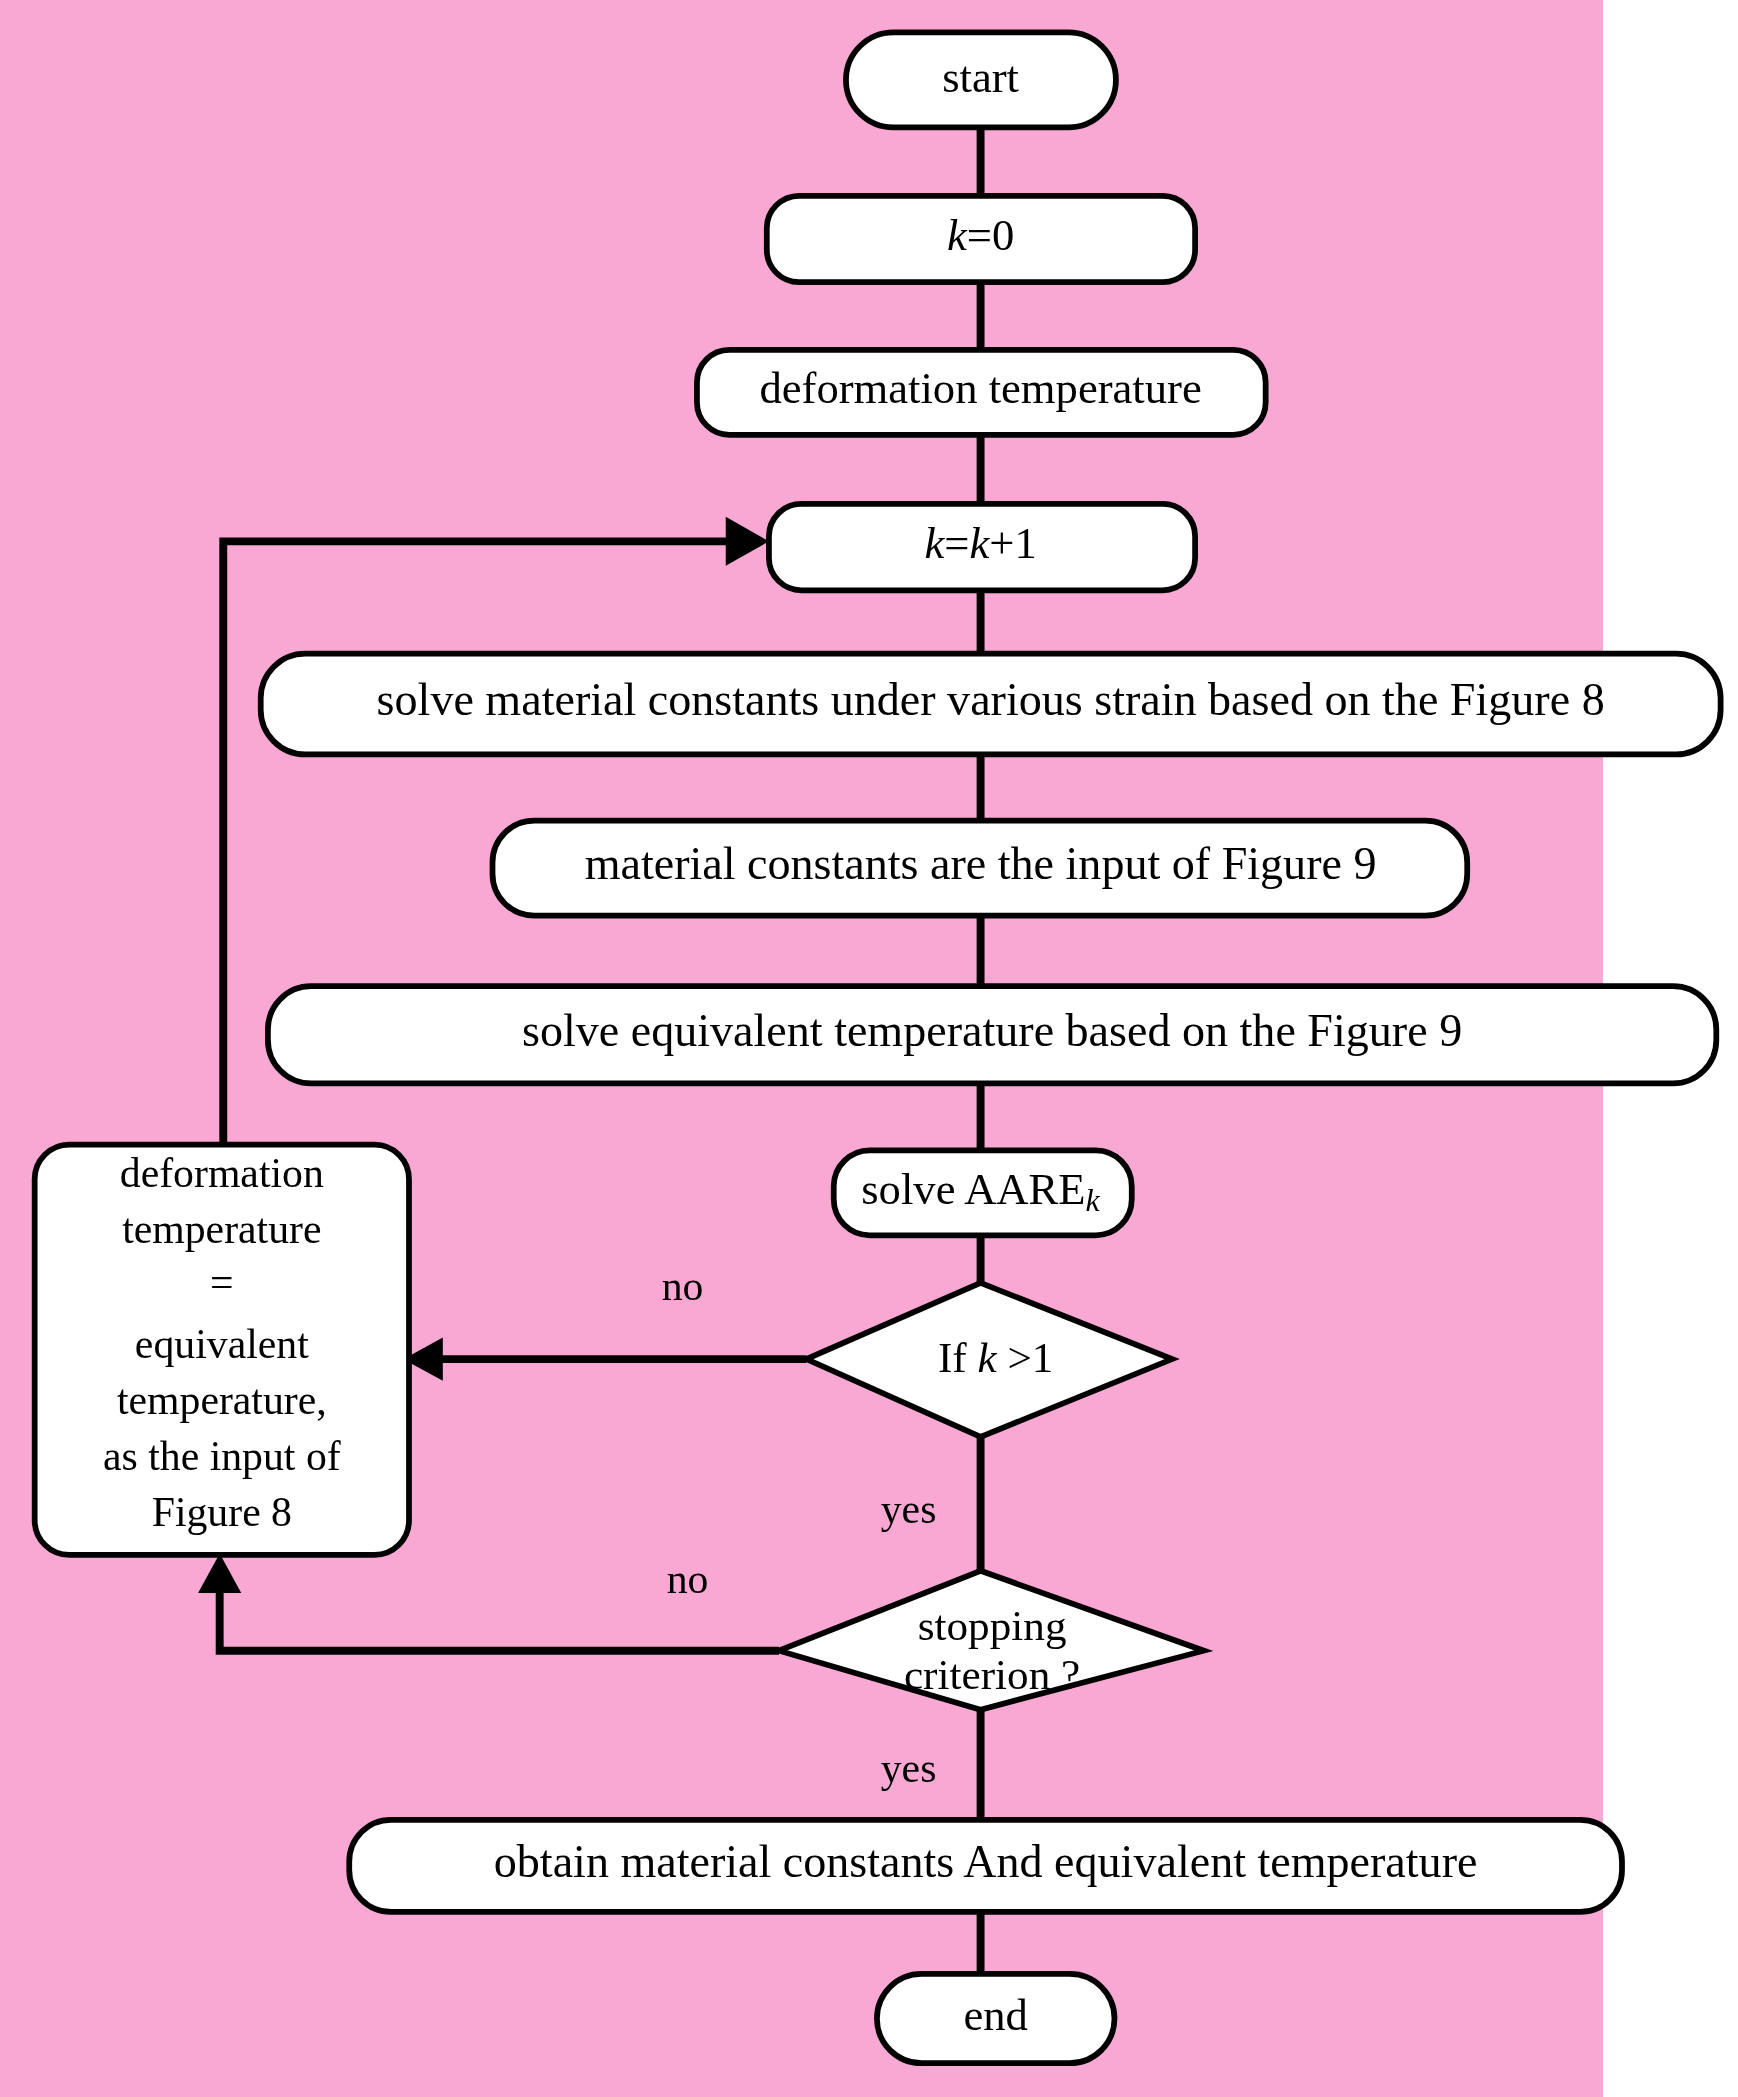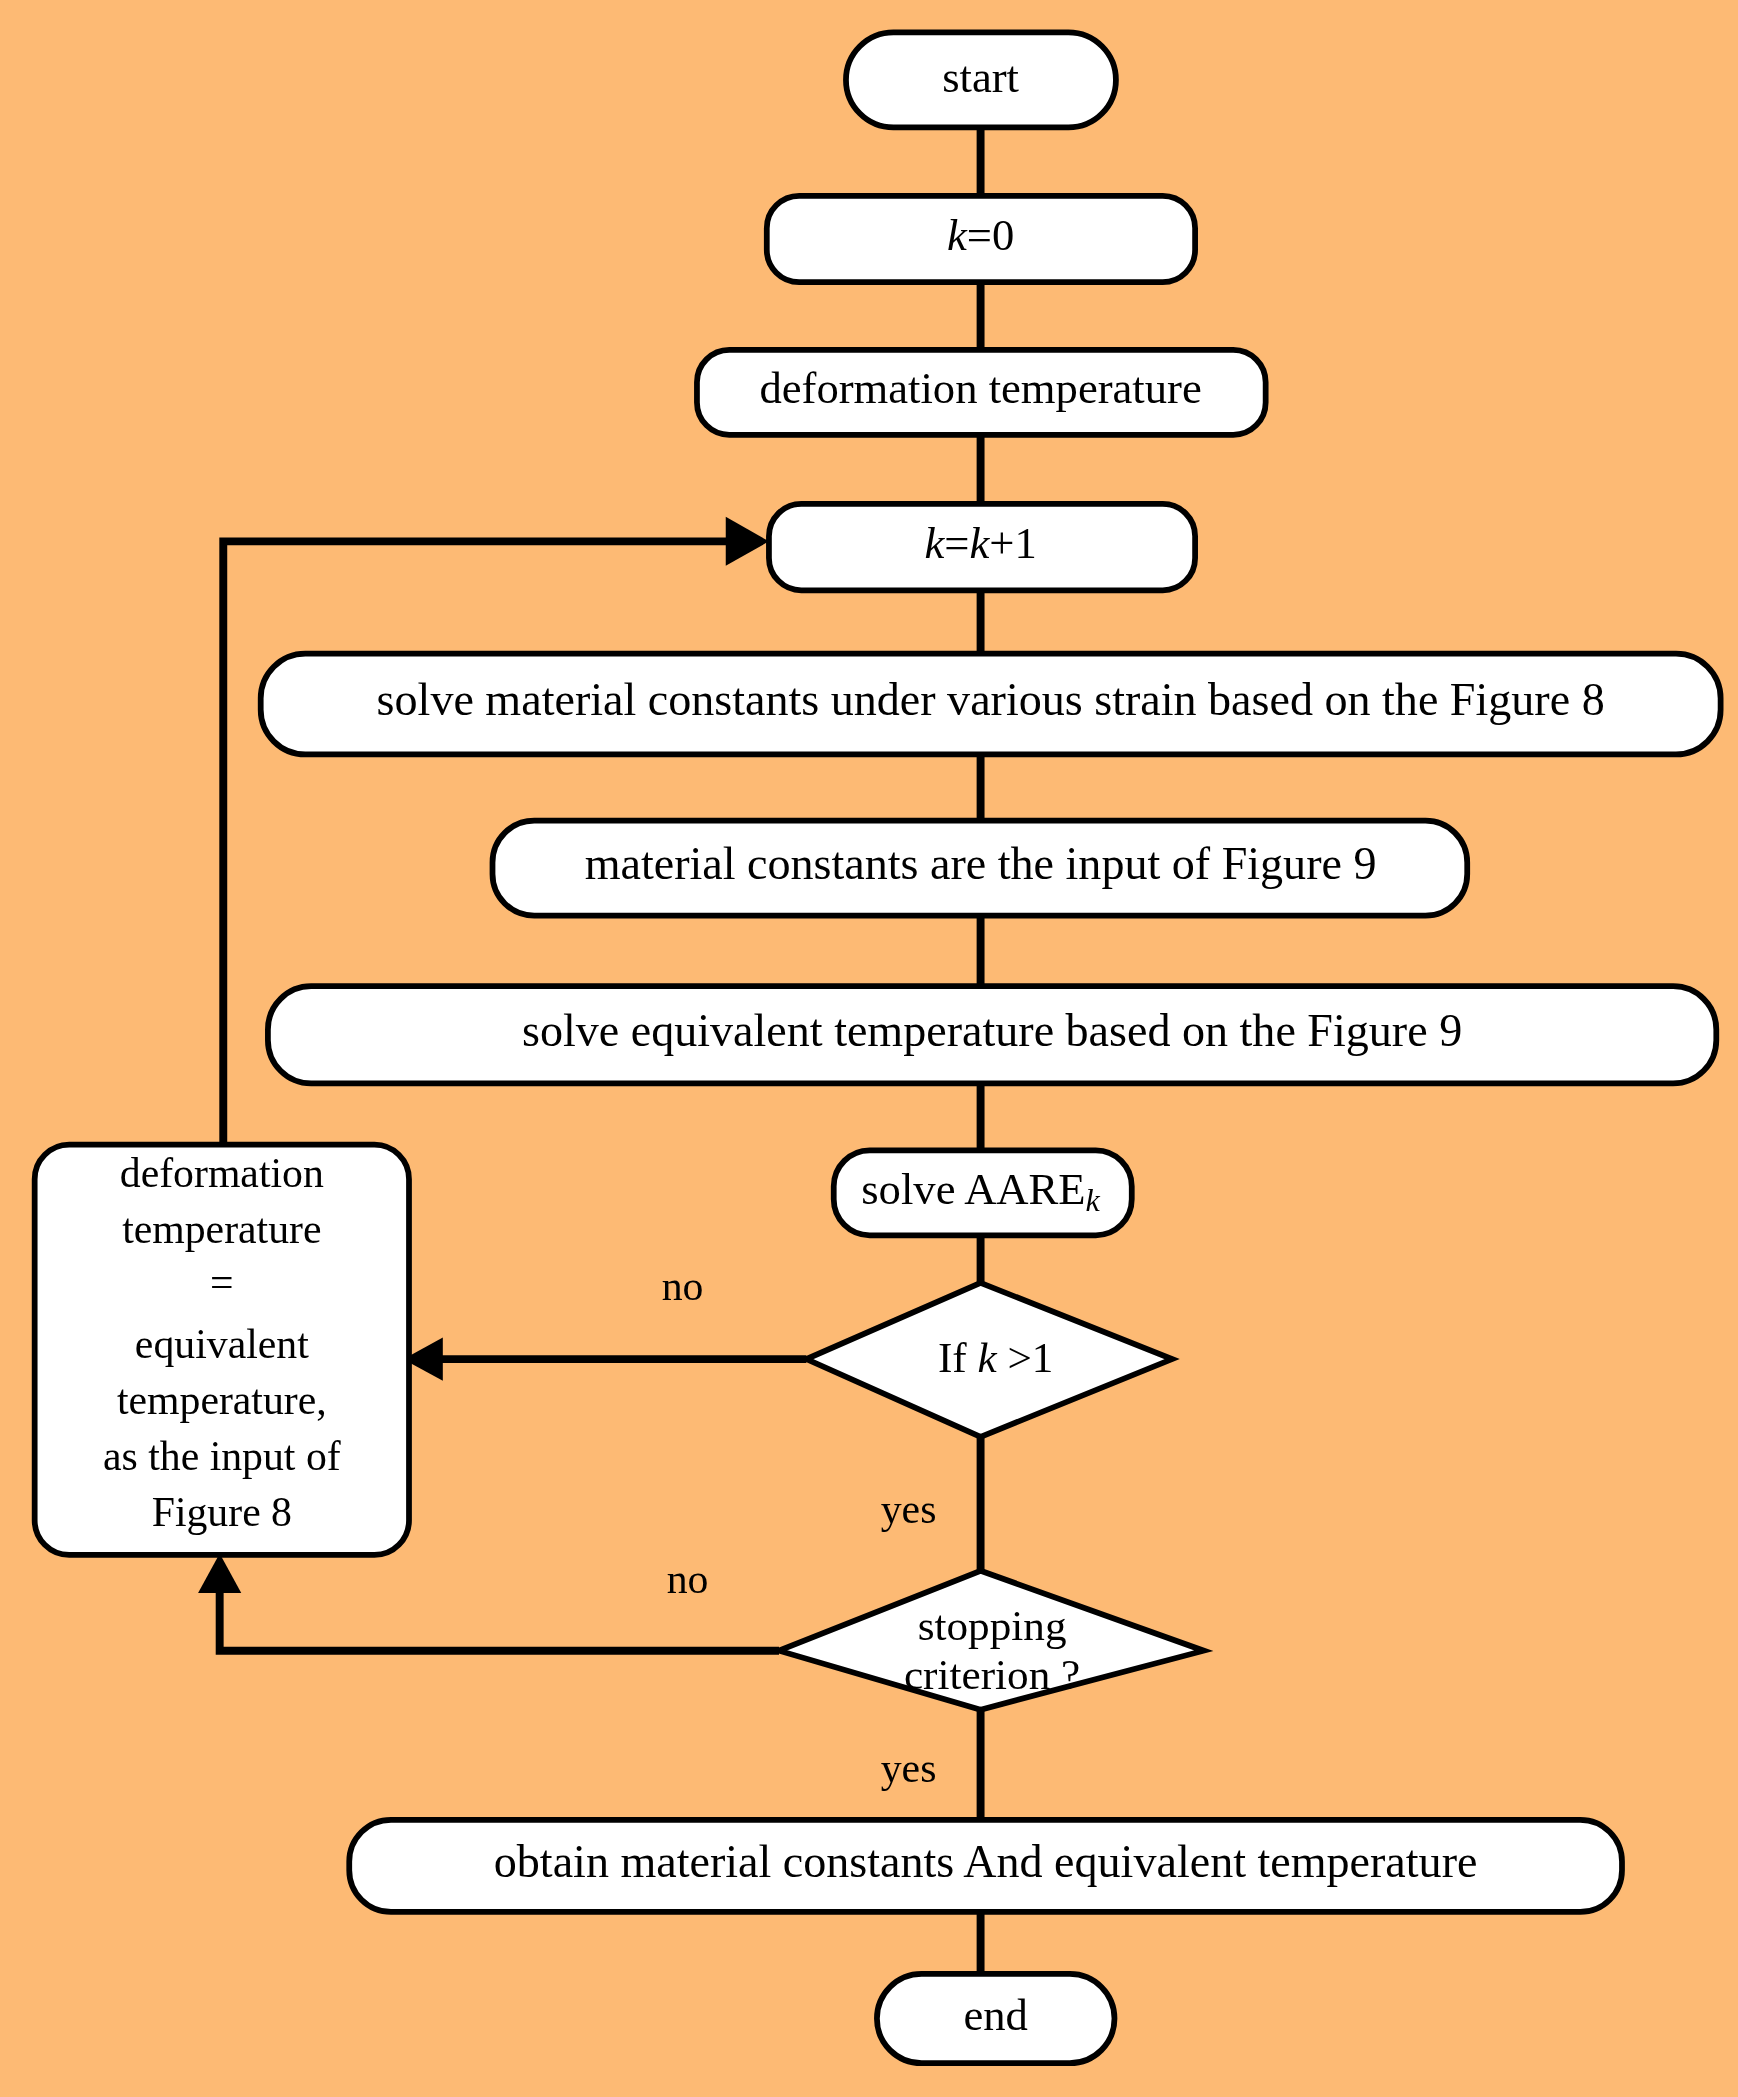--- a/index.html
+++ b/index.html
@@ -9,23 +9,23 @@
   }
   body {
     width: 1738px;
     height: 2097px;
     font-family: "Liberation Serif", "DejaVu Serif", serif;
     color: #000000;
     overflow: hidden;
   }
   #flowchart-root {
     position: relative;
-    width: 1738px;
+    width: 1603px;
     height: 2097px;
-    background: #fdba74;
+    background: #f9a8d4;
   }
   svg.chart-canvas {
     position: absolute;
     left: 0;
     top: 0;
     width: 1738px;
     height: 2097px;
     display: block;
   }
   .node-shape {

